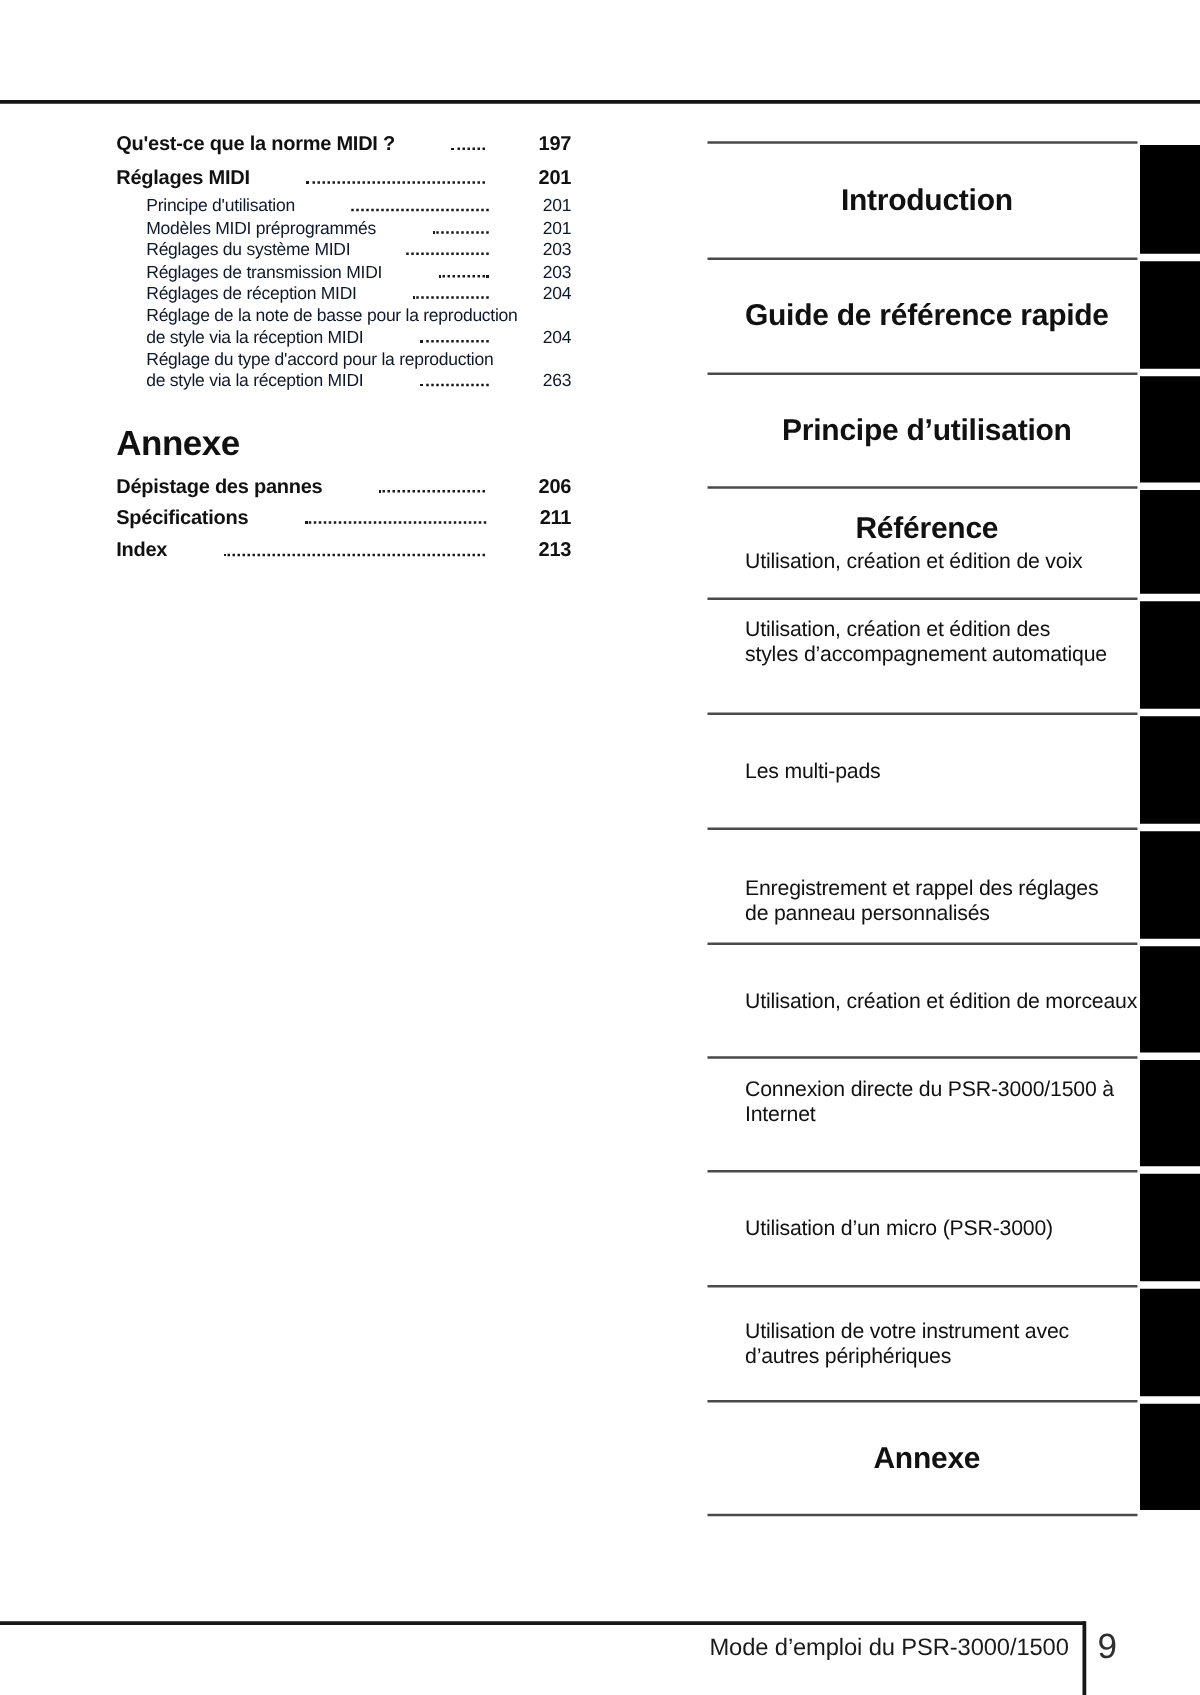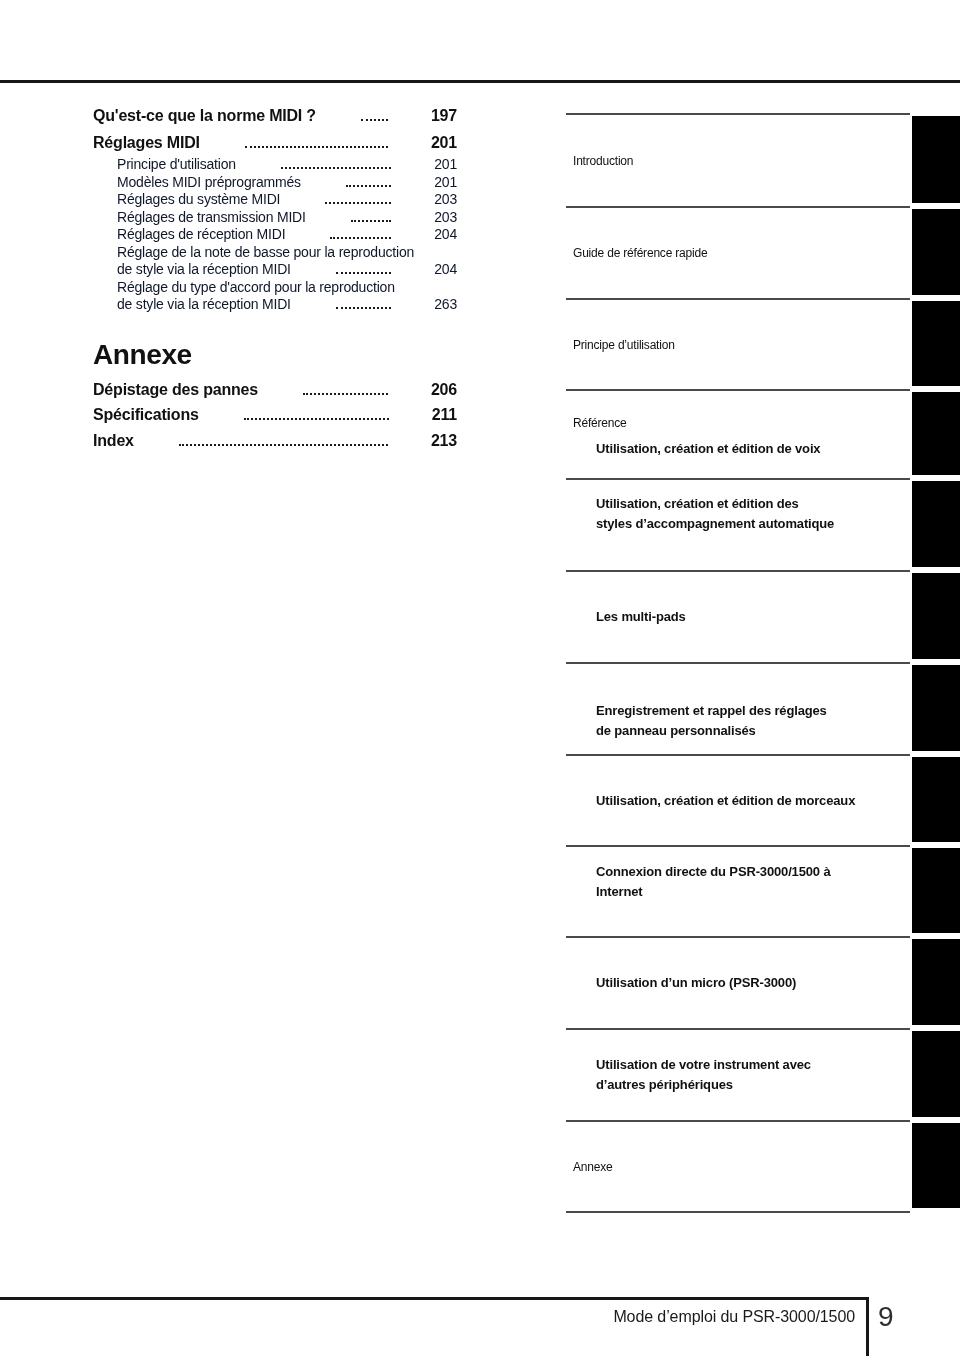--- a/index.html
+++ b/index.html
@@ -71,33 +71,33 @@
   .sn-tab {
     position: absolute; left: 912px; width: 48px;
     background: #000000;
   }
   .sn-block {
     position: absolute; left: 566px; width: 344px;
     display: flex; flex-direction: column; justify-content: center;
     box-sizing: border-box;
   }
   .sn-title {
-    font-size: 12px; font-weight: normal; line-height: 24px;
-    letter-spacing: -0.2px; padding-left: 7px; white-space: nowrap;
+    font-size: 24px; font-weight: bold; line-height: 24px;
+    letter-spacing: -0.2px; padding-left: 7px; white-space: nowrap; text-align: center;
   }
   .sn-sub {
-    font-size: 13px; font-weight: bold; line-height: 20px;
+    font-size: 17px; font-weight: normal; line-height: 20px;
     letter-spacing: -0.15px; padding-left: 30px; white-space: nowrap;
   }
   .sn-block .sn-title + .sn-sub { margin-top: 4px; }
 
   
   .footer-title {
     position: absolute; left: 455px; top: 1308px; width: 400px;
-    text-align: right; font-size: 16px; font-weight: 400;
+    text-align: right; font-size: 19px; font-weight: 400;
     color: #1a1a1a; letter-spacing: -0.1px;
   }
   .footer-page {
     position: absolute; left: 878px; top: 1301px;
     font-size: 28px; font-weight: 400; color: #2e2e2e; line-height: 32px;
   }
 </style>
 </head>
 <body>
 

